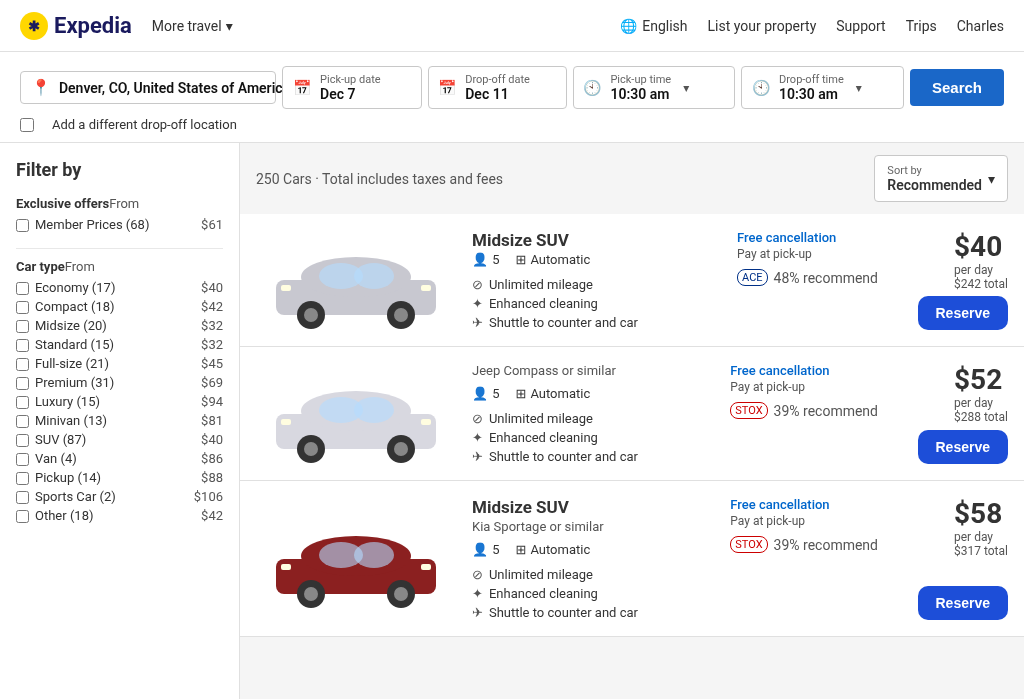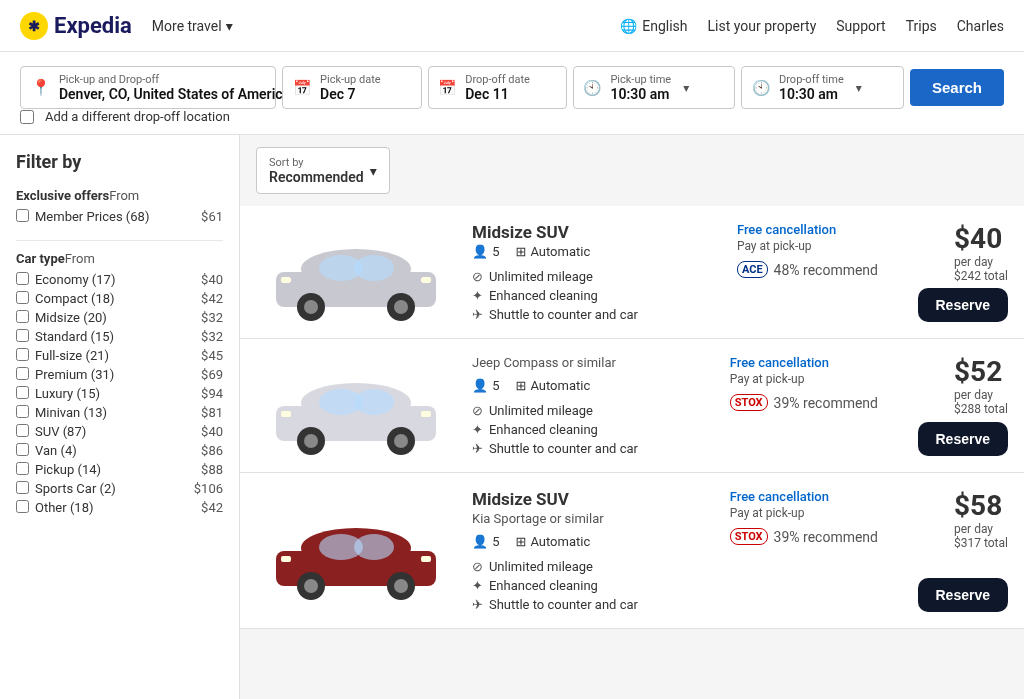--- a/index.html
+++ b/index.html
@@ -22,34 +22,34 @@
     .search-field.location { flex: 2; }
     .search-field.date { flex: 1; }
     .search-field.time { flex: 1.2; }
     .field-label { font-size: 11px; color: #666; display: block; }
     .field-value { font-size: 14px; font-weight: 600; color: #111; white-space: nowrap; overflow: hidden; text-overflow: ellipsis; }
     .icon-pin { color: #555; font-size: 16px; }
     .icon-cal { color: #555; font-size: 15px; }
     .icon-clock { color: #555; font-size: 15px; }
     .search-btn { background: #1a67c8; color: #fff; border: none; border-radius: 4px; padding: 10px 22px; font-size: 15px; font-weight: 600; cursor: pointer; white-space: nowrap; }
     .dropdown-arrow { color: #555; font-size: 12px; margin-left: 4px; }
-    .add-dropoff { display: flex; align-items: center; gap: 11px; font-size: 13px; color: #333; }
+    .add-dropoff { display: flex; align-items: center; gap: 18px; margin-top: 8px; font-size: 13px; color: #333; }
     .checkbox-small { width: 14px; height: 14px; cursor: pointer; }
 
     
     .main { display: flex; padding: 0; }
 
     
     .sidebar { width: 240px; min-width: 240px; background: #fff; padding: 16px; border-right: 1px solid #e0e0e0; min-height: calc(100vh - 130px); }
     .filter-title { font-size: 18px; font-weight: 700; margin-bottom: 16px; }
     .filter-section { margin-bottom: 16px; }
     .filter-section-title { font-weight: 700; font-size: 13px; margin-bottom: 6px; display: flex; }
     .filter-section-title span.from { font-weight: 400; color: #555; }
     .filter-row { display: flex; align-items: center; justify-content: space-between; margin-bottom: 4px; }
-    .filter-row label { display: flex; align-items: flex-start; gap: 6px; font-size: 13px; color: #333; cursor: pointer; }
+    .filter-row label { display: flex; align-items: flex-end; gap: 6px; font-size: 13px; color: #333; cursor: pointer; }
     .filter-row .price { font-size: 13px; color: #555; margin-left: 28px; }
     .filter-divider { border: none; border-top: 1px solid #e8e8e8; margin: 10px 0; }
 
     
     .results { flex: 1; padding: 0; }
     .results-header { display: flex; align-items: center; justify-content: space-between; padding: 12px 16px; background: #f5f5f5; }
     .results-count { font-size: 14px; color: #555; }
     .sort-dropdown { display: flex; align-items: center; gap: 6px; border: 1px solid #c8c8c8; border-radius: 4px; background: #fff; padding: 8px 12px; cursor: pointer; font-size: 14px; }
     .sort-label-small { font-size: 11px; color: #666; display: block; }
     .sort-value { font-size: 14px; font-weight: 600; }
@@ -59,28 +59,28 @@
     .car-image { width: 200px; min-width: 200px; display: flex; align-items: center; justify-content: center; }
     .car-info { flex: 1; }
     .car-name { font-size: 17px; font-weight: 700; margin-bottom: 2px; }
     .car-model { font-size: 13px; color: #555; margin-bottom: 8px; }
     .car-meta { display: flex; gap: 16px; font-size: 13px; margin-bottom: 10px; }
     .car-meta-item { display: flex; align-items: center; gap: 4px; }
     .car-booking { display: flex; flex-direction: column; align-items: flex-start; min-width: 140px; padding-right: 8px; }
     .free-cancel { color: #0066cc; font-size: 13px; font-weight: 500; }
     .pay-pickup { color: #555; font-size: 12px; margin-top: 2px; }
     .vendor-badge { display: flex; align-items: center; gap: 6px; margin-top: 8px; }
-    .vendor-logo { font-size: 11px; font-weight: 700; color: #1a1a5e; border: 1px solid #1a1a5e; padding: 1px 4px; border-radius: 8px; }
+    .vendor-logo { font-size: 11px; font-weight: 400; color: #1a1a5e; border: 1px solid #1a1a5e; padding: 1px 4px; border-radius: 8px; }
     .vendor-logo.ace { color: #003087; border-color: #003087; }
     .vendor-logo.stox { color: #cc0000; border-color: #cc0000; }
     .recommend-text { font-size: 14px; color: #555; }
     .car-price { display: flex; flex-direction: column; align-items: flex-end; justify-content: space-between; min-width: 110px; }
     .price-per-day { font-size: 12px; color: #555; }
     .price-total { font-size: 12px; color: #555; }
-    .reserve-btn { background: #0f172a; color: #fff; border: none; border-radius: 10px; padding: 9px 18px; font-size: 14px; font-weight: 600; cursor: pointer; }
+    .reserve-btn { background: #1d4ed8; color: #fff; border: none; border-radius: 10px; padding: 9px 18px; font-size: 14px; font-weight: 600; cursor: pointer; }
 
     .features-list { display: flex; flex-direction: column; gap: 4px; margin-top: 6px; }
     .feat-item { display: flex; align-items: center; gap: 6px; font-size: 13px; }
 
     .card-inner { display: flex; flex: 1; gap: 12px; }
   </style>
 </head>
 <body>
 
 <header class="header">
@@ -104,21 +104,20 @@
     <a>Trips</a>
     <a>Charles</a>
   </div>
 </header>
 
 <div class="search-bar">
   <div class="search-fields">
     <div class="search-field location">
       <span class="icon-pin">📍</span>
       <div>
-        <span class="field-label">Pick-up and Drop-off</span>
         <span class="field-value">Denver, CO, United States of America (DEN...</span>
       </div>
     </div>
     <div class="search-field date">
       <span class="icon-cal">📅</span>
       <div>
         <span class="field-label">Pick-up date</span>
         <span class="field-value">Dec 7</span>
       </div>
     </div>
@@ -270,20 +269,21 @@
       <span>Other (18)</span>
     </label>
     <span class="price">$42</span>
   </div>
         </div>
     </div>
   </aside>
 
   <div class="results">
     <div class="results-header">
+      <span class="results-count">250 Cars · Total includes taxes and fees</span>
       <div class="sort-dropdown">
         <div>
           <span class="sort-label-small">Sort by</span>
           <span class="sort-value">Recommended</span>
         </div>
         <span>▾</span>
       </div>
     </div>
 
     <div id="car-cards">

